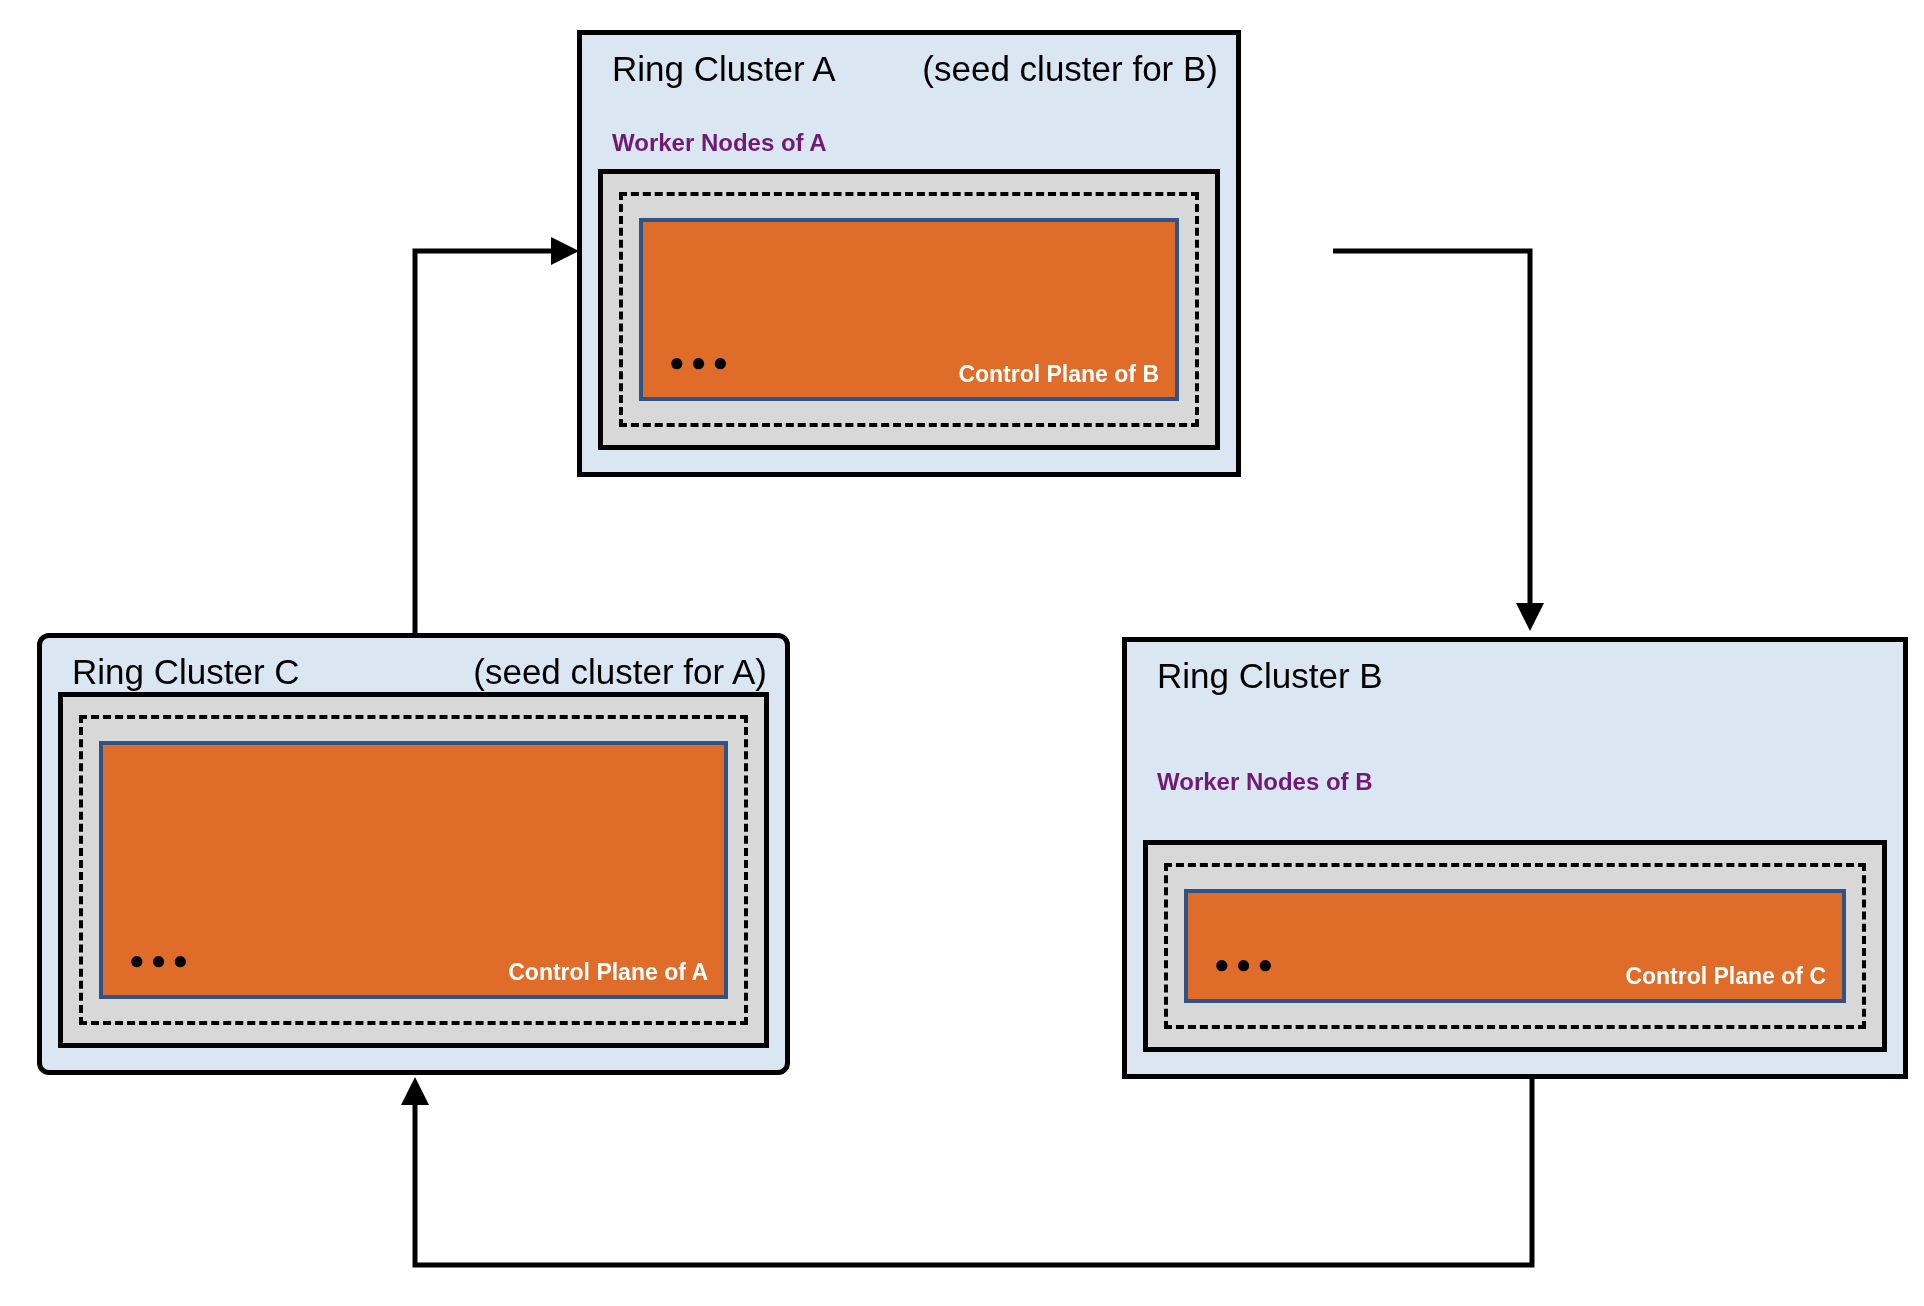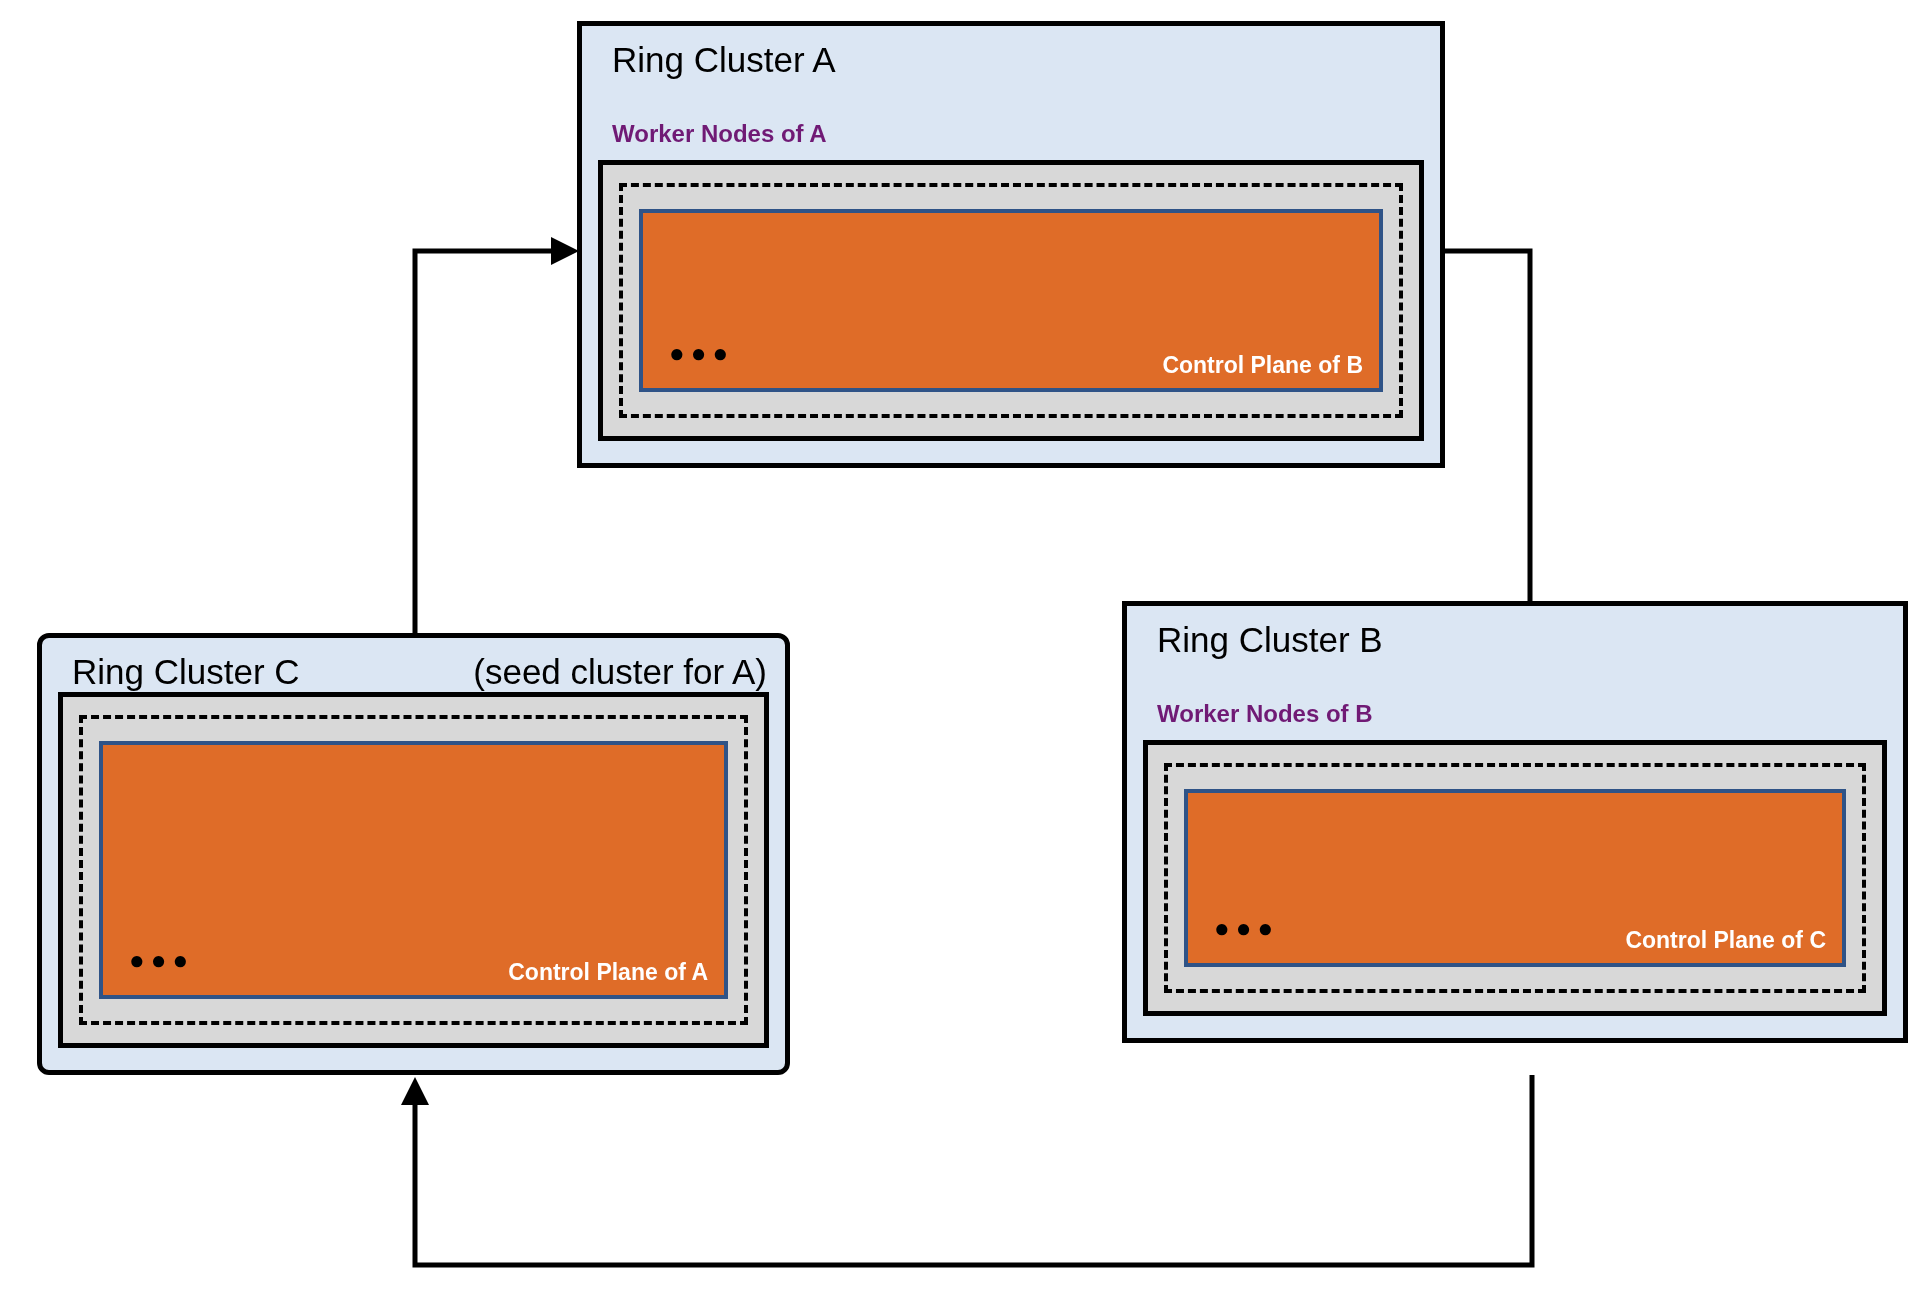--- a/index.html
+++ b/index.html
@@ -15,23 +15,23 @@
   .arrows polygon{fill:#000;stroke:none;}
 
   .cluster{
     position:absolute;z-index:2;
     background:#dbe6f3;
     border:5px solid #000;
     box-sizing:border-box;
     display:flex;flex-direction:column;
     padding:14px 16px 22px 16px;
   }
-  .cluster-a{left:577px;top:21px;width:868px;height:447px;}
+  .cluster-a{left:577px;top:30px;width:664px;height:447px;}
   .cluster-c{left:37px;top:633px;width:753px;height:442px;border-radius:12px;}
-  .cluster-b{left:1122px;top:601px;width:786px;height:442px;}
+  .cluster-b{left:1122px;top:637px;width:786px;height:442px;gap:32px;}
 
   .cluster-title{
     display:flex;justify-content:space-between;align-items:baseline;
     font-size:35px;line-height:1.15;color:#000;
     padding:0 2px 0 14px;
   }
   .worker-label{
     font-weight:bold;font-size:24px;color:#701a75;
     margin-top:40px;margin-bottom:12px;padding-left:14px;
   }
@@ -80,20 +80,21 @@
     </g>
     <g>
       <polyline points="1532,1075 1532,1265 415,1265 415,1105"></polyline>
       <polygon points="401,1105 429,1105 415,1077"></polygon>
     </g>
   </svg>
 
   <div class="cluster cluster-a">
     <div class="cluster-title">
       <span class="title-main">Ring Cluster A</span>
+      <span class="title-sub">(seed cluster for B)</span>
     </div>
     <div class="worker-label">Worker Nodes of A</div>
     <div class="node-box">
       <div class="dashed-box">
         <div class="control-plane">
           <span class="dots">●●●</span>
           <span class="cp-label">Control Plane of B</span>
         </div>
       </div>
     </div>

